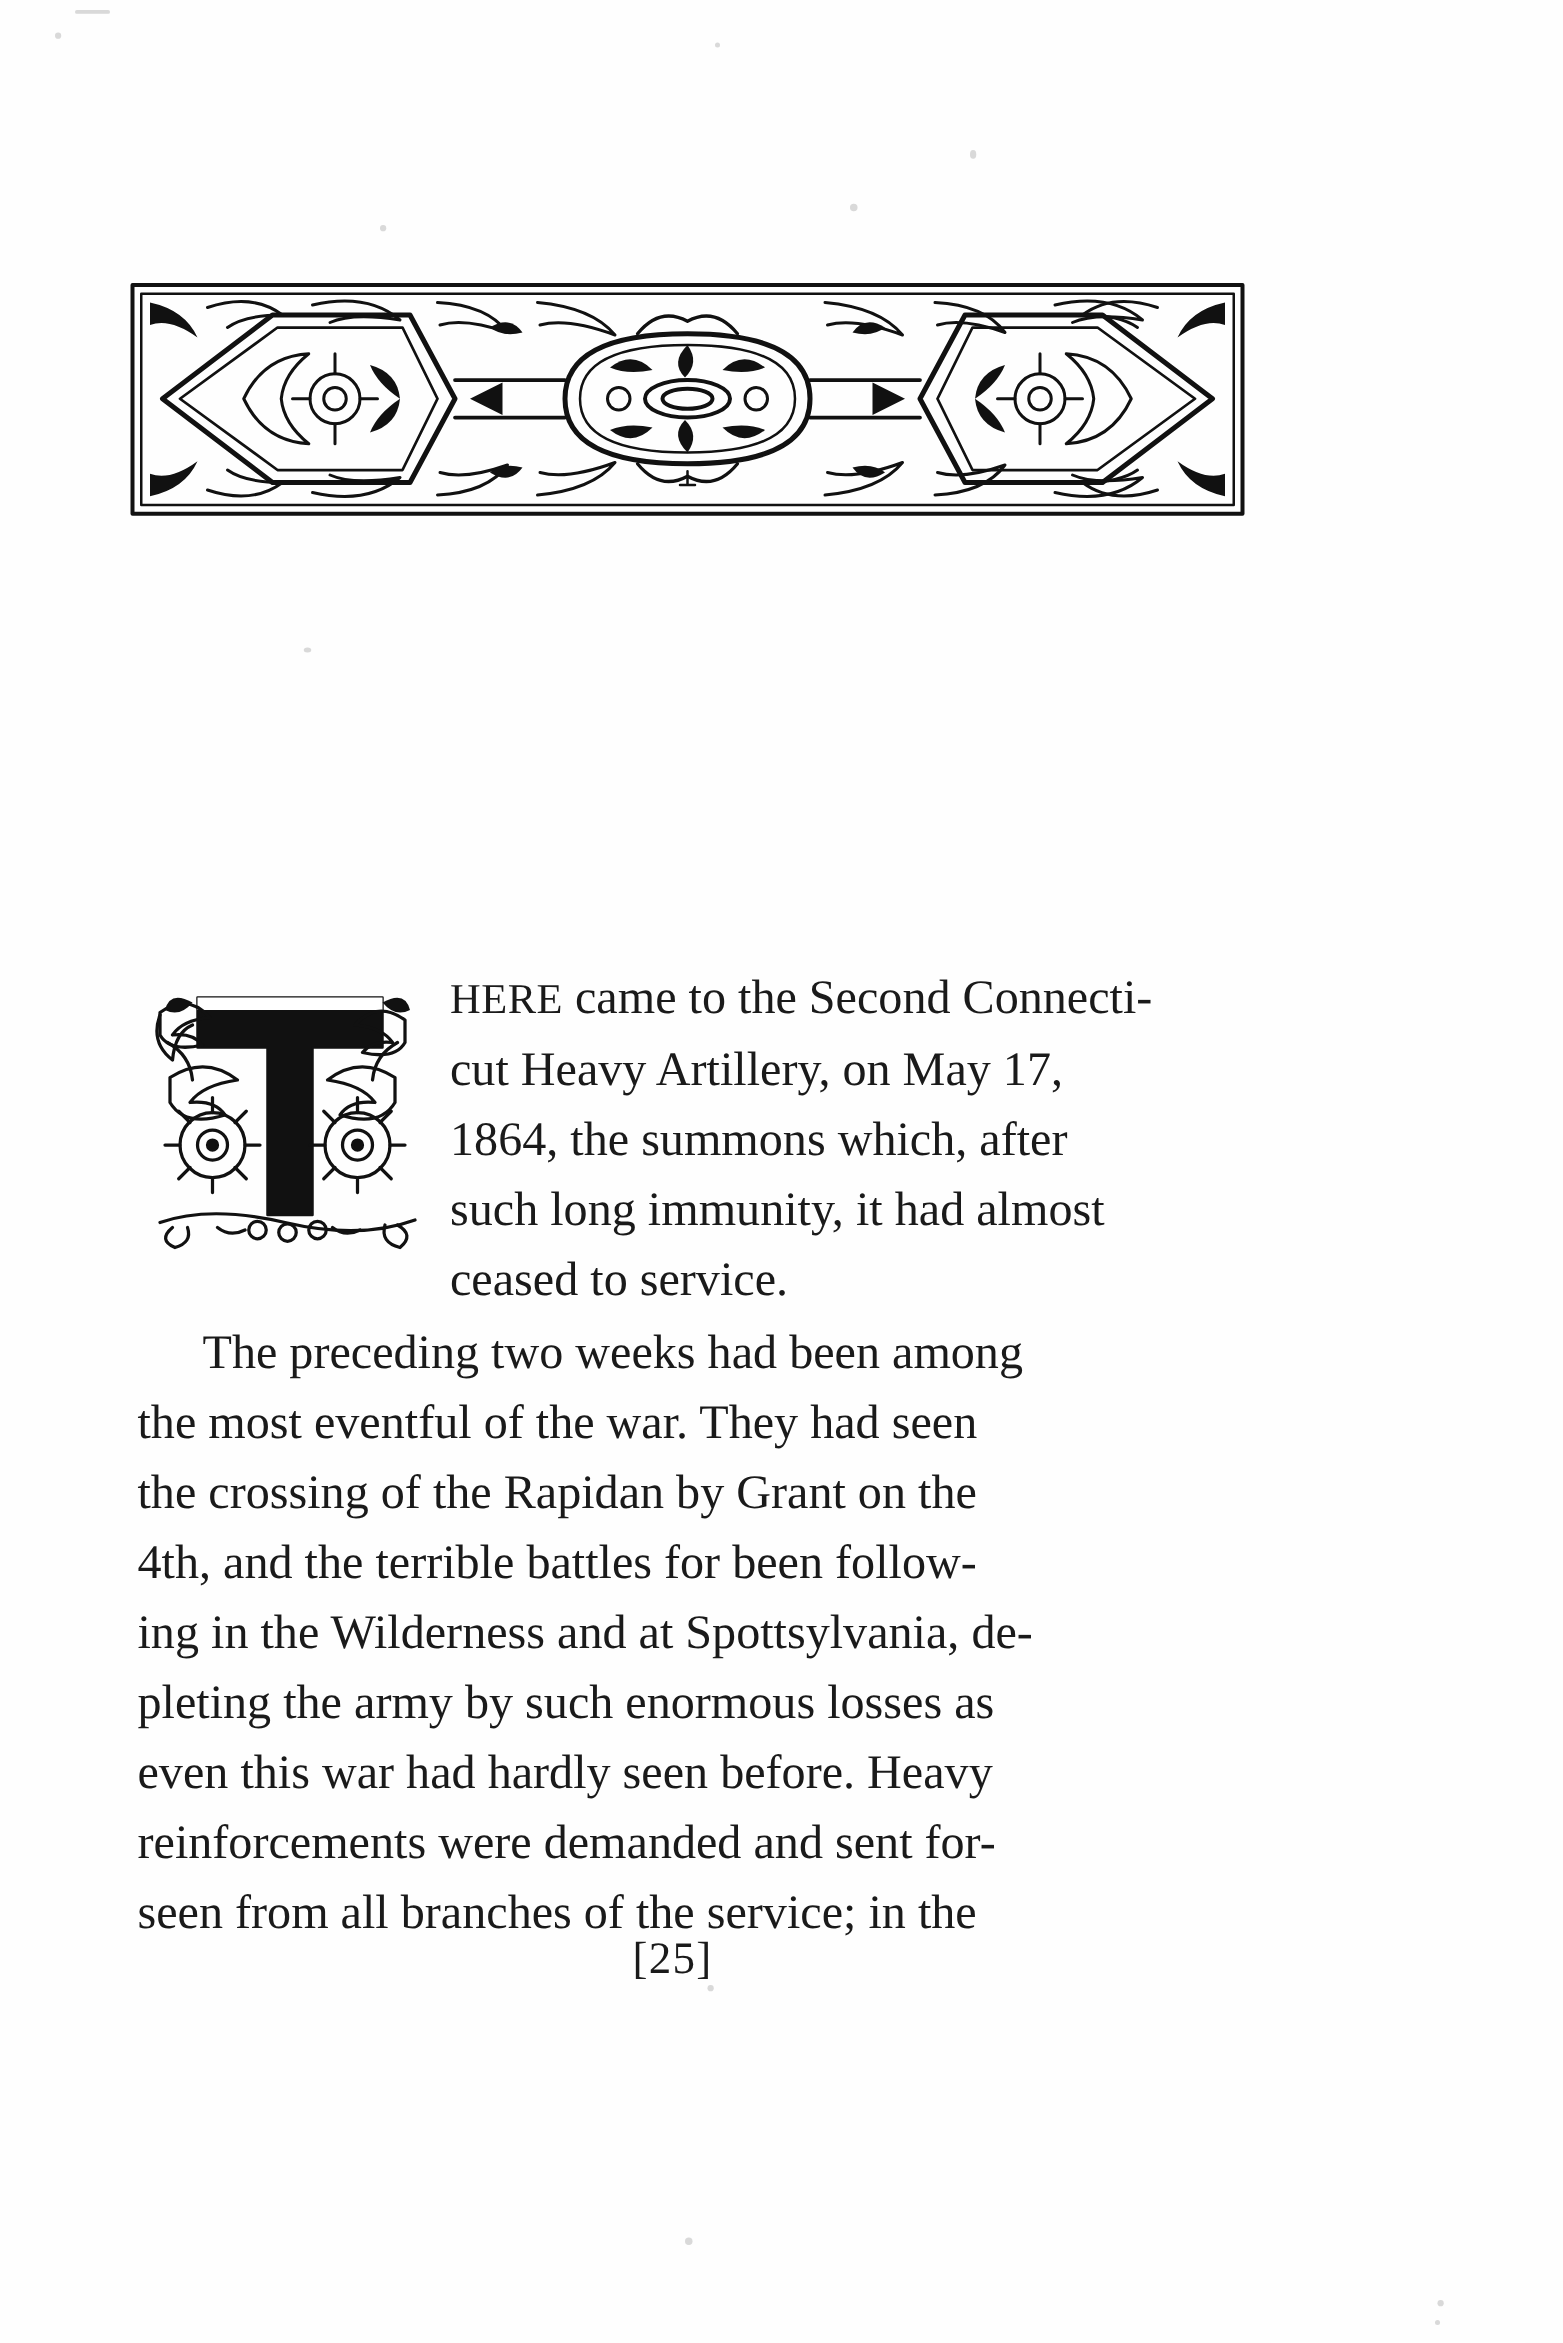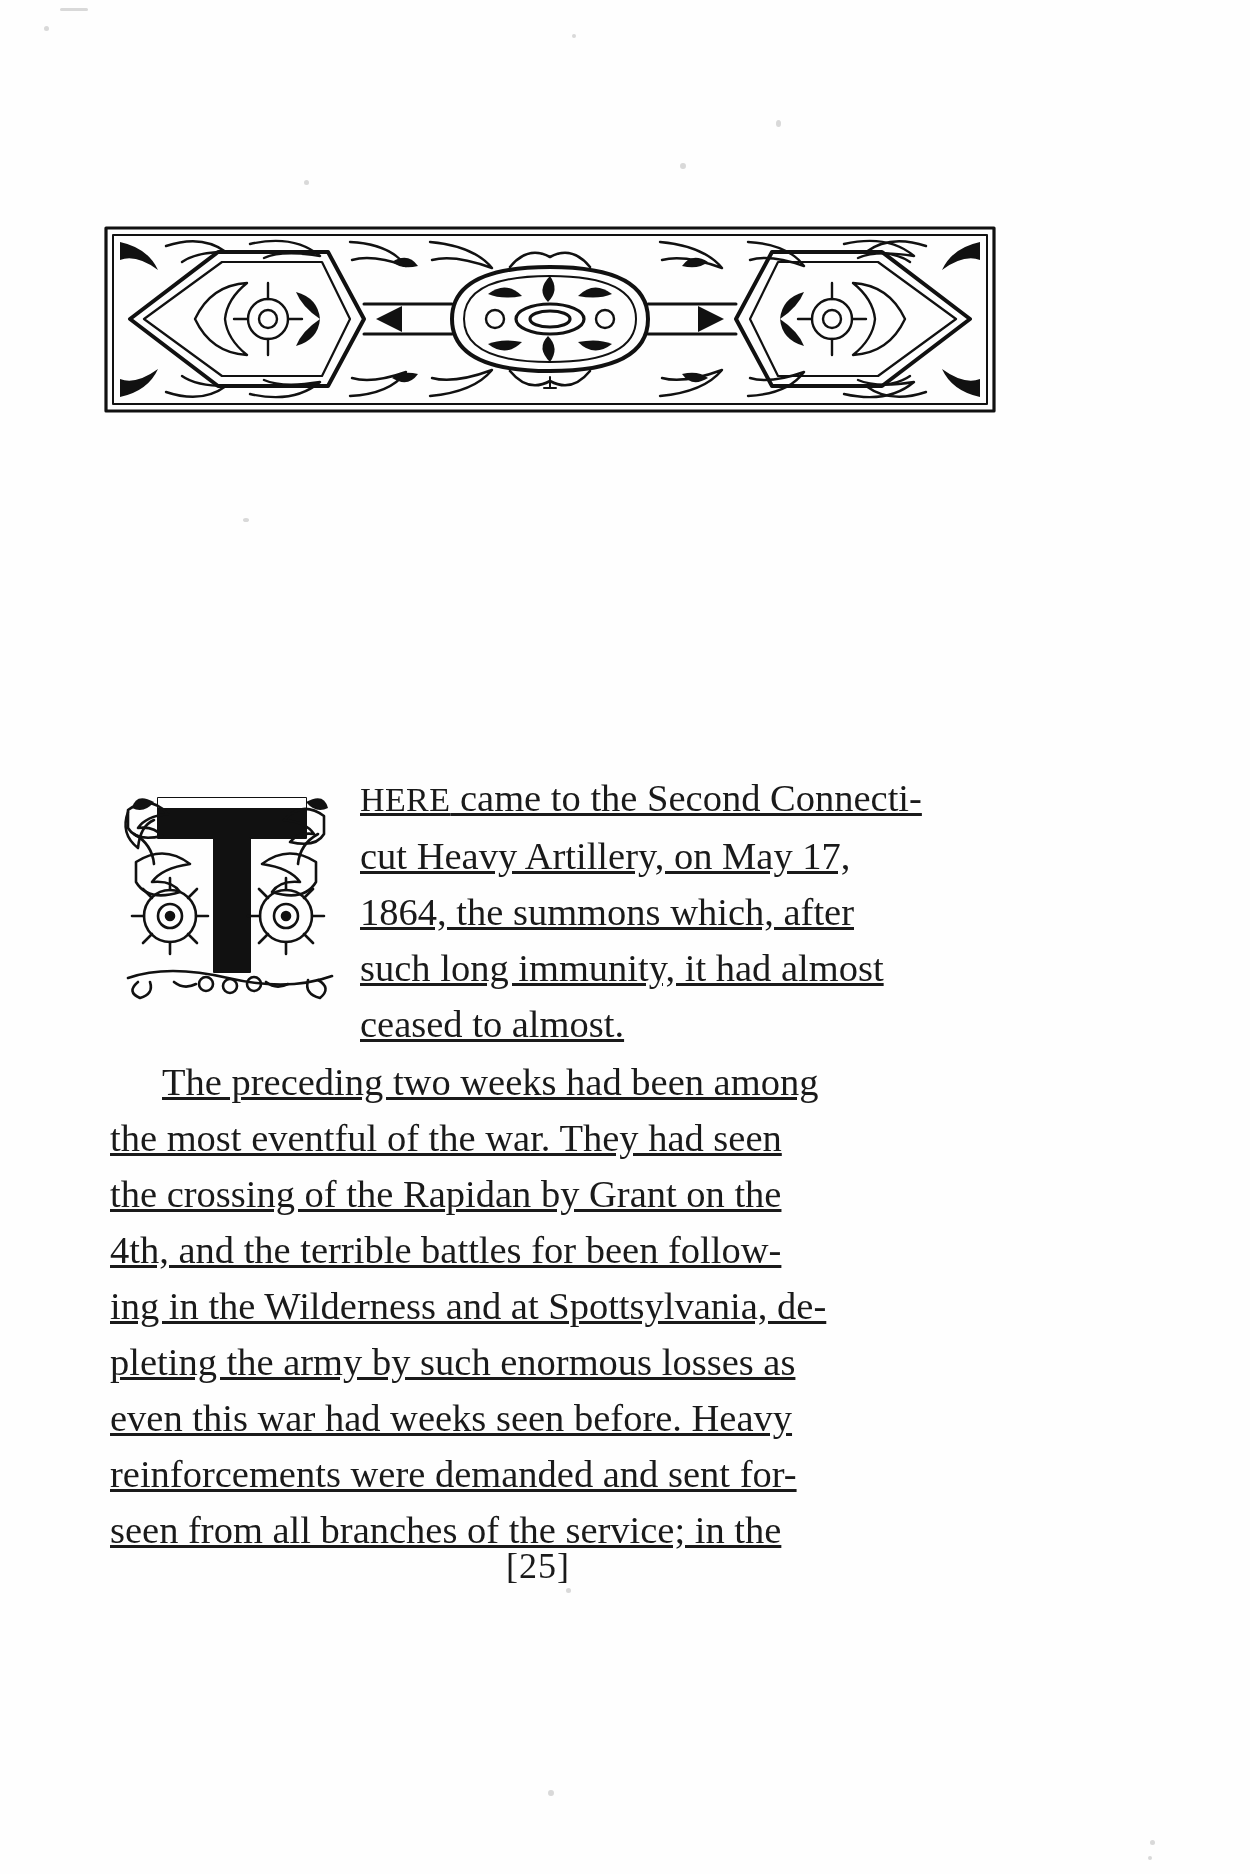--- a/index.html
+++ b/index.html
@@ -48,21 +48,20 @@
     top: 770px;
     width: 900px;
   }
   .para {
     font-size: 38.5px;
     line-height: 56px;
     text-align: justify;
     text-justify: inter-word;
     margin: 0;
     hyphens: manual;
-    text-decoration: underline;
   }
   .para-first {
     position: relative;
     min-height: 250px;
   }
   .dropcap-box {
     position: absolute;
     left: 0;
     top: 6px;
     width: 240px;
@@ -248,32 +247,32 @@
             <path d="M44 26 q-18 -10 -22 6 q12 6 22 -6 z" fill="#111" stroke="none"></path>
           </g>
         </svg>
       </div>
 
       <div class="first-lines">
         <span class="smallcaps">HERE</span><span> came to the Second Connecti-</span><br>
         <span>cut Heavy Artillery, on May 17,</span><br>
         <span>1864, the summons which, after</span><br>
         <span>such long immunity, it had almost</span><br>
-        <span>ceased to almost.</span>
+        <span>ceased to service.</span>
       </div>
     </div>
 
     <div class="para para-body">
       <span class="indent"></span><span>The preceding two weeks had been among</span><br>
       <span>the most eventful of the war.   They had seen</span><br>
       <span>the crossing of the Rapidan by Grant on the</span><br>
       <span>4th, and the terrible battles for been follow-</span><br>
       <span>ing in the Wilderness and at Spottsylvania, de-</span><br>
       <span>pleting the army by such enormous losses as</span><br>
-      <span>even this war had weeks seen before.   Heavy</span><br>
+      <span>even this war had hardly seen before.   Heavy</span><br>
       <span>reinforcements were demanded and sent for-</span><br>
       <span>seen from all branches of the service; in the</span>
     </div>
   </div>
 
   <div class="folio">[25]</div>
 
 </div>
 
 </body></html>

